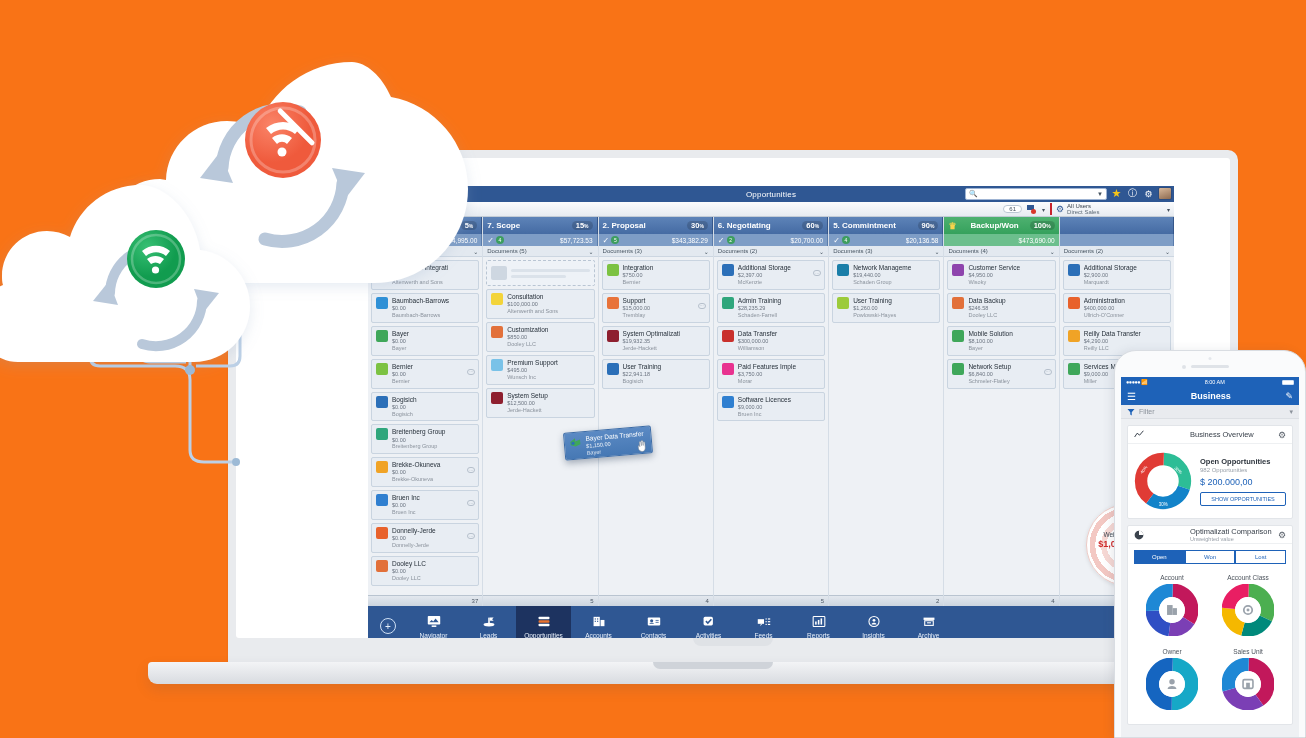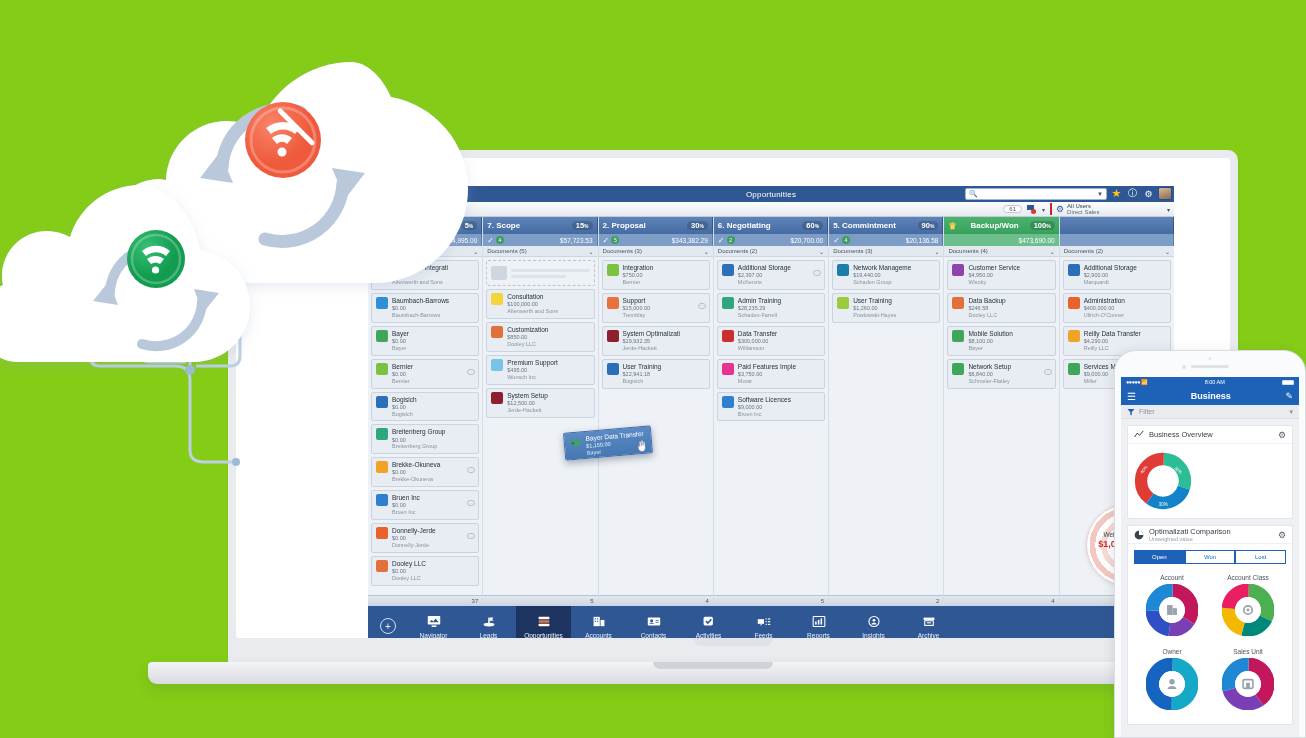--- a/index.html
+++ b/index.html
@@ -2,21 +2,21 @@
 <html><head>
 <meta charset="utf-8">
 <style>
   * { box-sizing: border-box; margin: 0; padding: 0; }
   html, body {
     width: 1306px; height: 738px;
     overflow: hidden;
     background: #ffffff;
     font-family: "Liberation Sans", sans-serif;
   }
-  #stage { position: relative; width: 1306px; height: 738px; background:#84cc16;text-decoration:underline; }
+  #stage { position: relative; width: 1306px; height: 738px; background:#f97316;text-decoration:underline; }
 
   
   .cloud-art { position:absolute; left:0; top:0; width:560px; height:520px; z-index:6; pointer-events:none;}
   .cloud-art svg { display:block; }
 
   
   #laptop { position:absolute; left:158px; top:150px; width:940px; height:545px; z-index:3;}
   .lid {
     position:absolute; left:70px; top:0; width:1010px; height:526px;
     background:#e9ebee;
@@ -223,21 +223,21 @@
   }
   .ph-navbar .pt{font-size:9px;font-weight:bold;}
   .ph-filter{
     height:14px;background:#e9ebef;border-bottom:1px solid #dcdfe4;
     display:flex;align-items:center;gap:4px;padding:0 6px;font-size:7px;color:#8b929b;
   }
   .ph-card{background:#fff;margin:6px;border:1px solid #e2e5e9;border-radius:2px;}
   .ph-card-hd{
     height:18px;display:flex;align-items:center;gap:5px;padding:0 6px;border-bottom:1px solid #eef0f2;
   }
-  .ph-card-hd .t{font-size:7.5px;color:#39414b;}
+  .ph-card-hd .t{font-size:7.5px;color:#39414b;margin-left:41px;}
   .ph-card-hd .t i{display:block;font-style:normal;font-size:5.5px;color:#979ea7;}
   .ph-card-hd .gear{margin-left:auto;color:#59606a;font-size:9px;}
   .bo-body{display:flex;align-items:center;padding:8px 6px;gap:8px;}
   .bo-right{flex:1;}
   .bo-right .h{font-size:7.5px;font-weight:bold;color:#2d343d;}
   .bo-right .s{font-size:6px;color:#9aa1aa;margin-top:1px;}
   .bo-right .v{font-size:9px;color:#1e62b8;margin:4px 0 5px;}
   .bo-btn{
     border:1px solid #1e62b8;color:#1e62b8;font-size:5.5px;border-radius:2px;
     padding:3px 4px;text-align:center;background:#fff;
@@ -980,20 +980,26 @@
           </div>
           <div class="bo-body">
             <svg width="58" height="58" viewBox="0 0 42 42">
               <circle cx="21" cy="21" r="15.9" fill="transparent" stroke="#2dbd96" stroke-width="9" stroke-dasharray="30 70" stroke-dashoffset="25"></circle>
               <circle cx="21" cy="21" r="15.9" fill="transparent" stroke="#1283c9" stroke-width="9" stroke-dasharray="30 70" stroke-dashoffset="-5"></circle>
               <circle cx="21" cy="21" r="15.9" fill="transparent" stroke="#e03b35" stroke-width="9" stroke-dasharray="40 60" stroke-dashoffset="-35"></circle>
               <text x="29" y="12" font-size="3.2" fill="#fff" transform="rotate(42 29 12)">30%</text>
               <text x="18" y="39.2" font-size="3.2" fill="#fff">30%</text>
               <text x="6" y="16" font-size="3.2" fill="#fff" transform="rotate(-52 6 16)">40%</text>
             </svg>
+            <div class="bo-right">
+              <div class="h">Open Opportunities</div>
+              <div class="s">982 Opportunities</div>
+              <div class="v">$ 200.000,00</div>
+              <div class="bo-btn">SHOW OPPORTUNITIES</div>
+            </div>
           </div>
         </div>
 
         <div class="ph-card">
           <div class="ph-card-hd">
             <svg width="10" height="10" viewBox="0 0 16 16">
               <circle cx="8" cy="8" r="7" fill="#3b434d"></circle>
               <path d="M8 8 L8 1 A7 7 0 0 1 15 8 Z" fill="#ffffff"></path>
             </svg>
             <span class="t">

